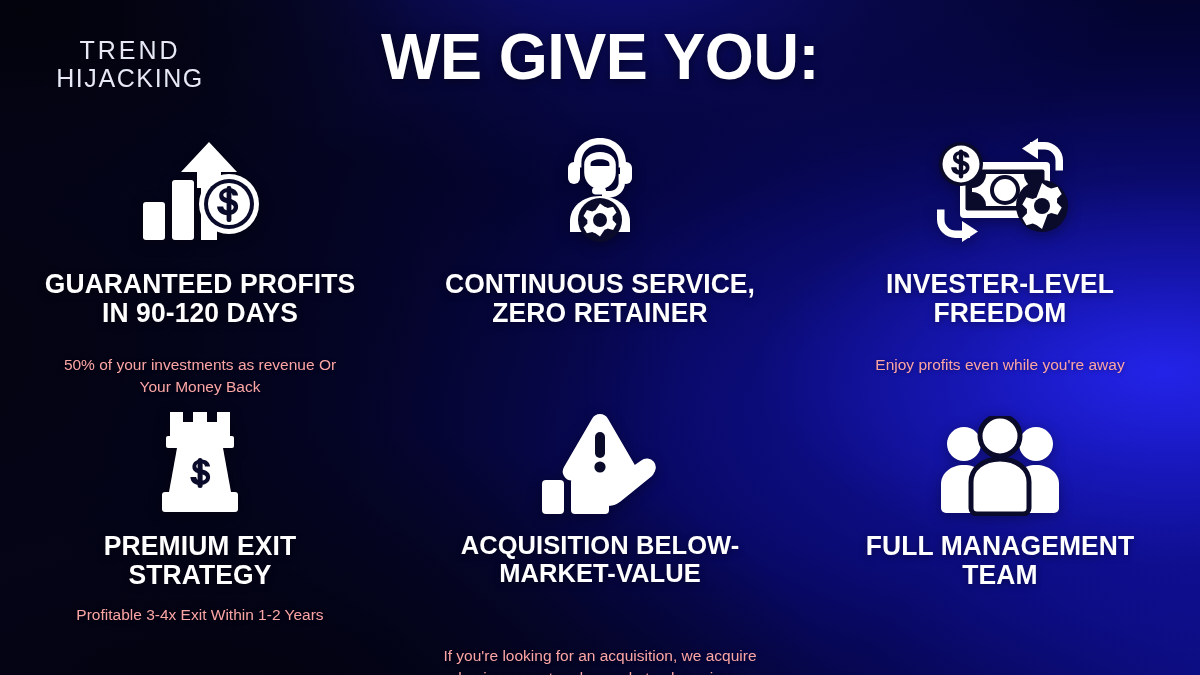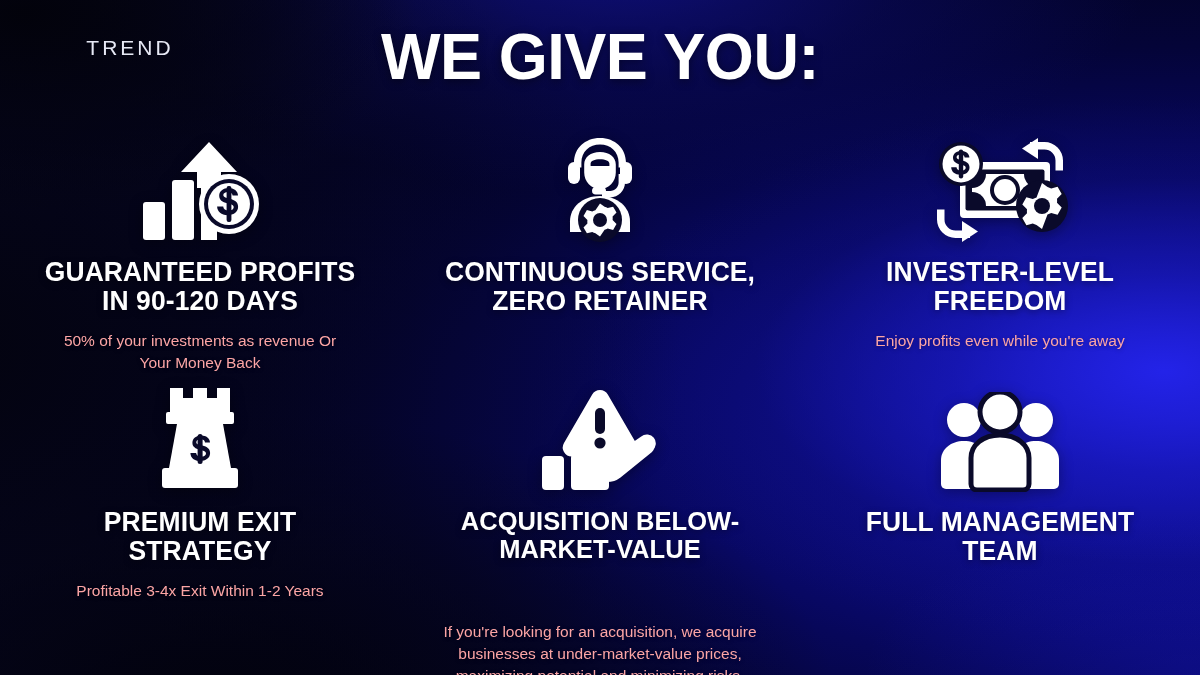--- a/index.html
+++ b/index.html
@@ -47,21 +47,21 @@
       radial-gradient(42% 38% at 2% 2%, rgba(2,2,10,0.95) 0%, rgba(3,3,16,0.55) 46%, rgba(0,0,0,0) 78%),
       radial-gradient(40% 34% at 100% 100%, rgba(26,26,210,0.30) 0%, rgba(0,0,0,0) 70%);
   }
 
   
   #logo {
     position:absolute; left:40px; top:36px;
     width:180px;
     color:#e7e9f5;
     line-height:1.12;
-    font-size:21px;
+    font-size:25px;
     letter-spacing:2.3px;
     font-weight:300;
     text-align:center;
     font-family:"Liberation Sans", sans-serif;
   }
   #logo .l1 { display:block; letter-spacing:3.0px; }
   #logo .l2 { display:block; letter-spacing:1.6px; }
 
   
   #headline {
@@ -88,21 +88,21 @@
     grid-template-rows:repeat(2,1fr);
     column-gap:0px;
   }
   .card {
     display:flex;
     flex-direction:column;
     align-items:center;
     padding:0 34px;
     text-align:center;
   }
-  .card.r1 { padding-top:8px; }
+  .card.r1 { padding-top:8px;gap:12px; }
   .card.r2 { padding-top:10px; }
 
   .icon-wrap {
     height:108px;
     display:flex;
     align-items:flex-end;
     justify-content:center;
     margin-bottom:16px;
   }
   .icon-wrap svg { display:block; filter:drop-shadow(0 3px 7px rgba(0,0,0,0.35)); }
@@ -143,20 +143,21 @@
 
   <div class="bg-base"></div>
   <div class="bg-glow-top"></div>
   <div class="bg-glow-right"></div>
   <div class="bg-vig-left"></div>
   <div class="bg-vig-bottom"></div>
   <div class="bg-vig-corner"></div>
 
   <div id="logo">
     <span class="l1">TREND</span>
+    <span class="l2">HIJACKING</span>
   </div>
 
   <div id="headline">WE GIVE YOU:</div>
 
   <div id="grid">
 
     <div class="card r1" data-idx="0">
       <div class="icon-wrap">
         <svg width="118" height="100" viewBox="0 0 118 100">
           <g fill="#ffffff">

